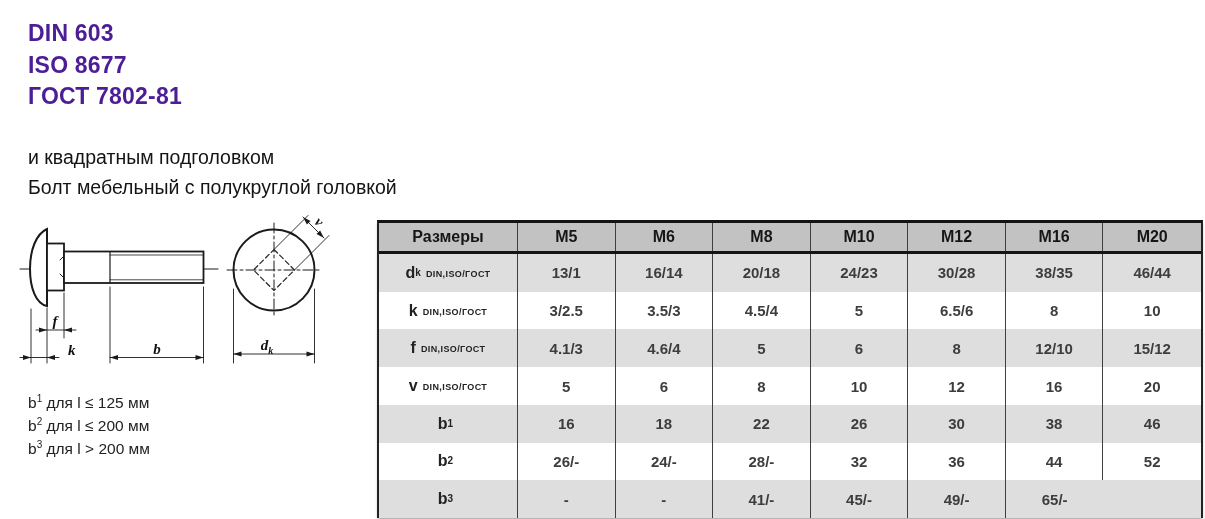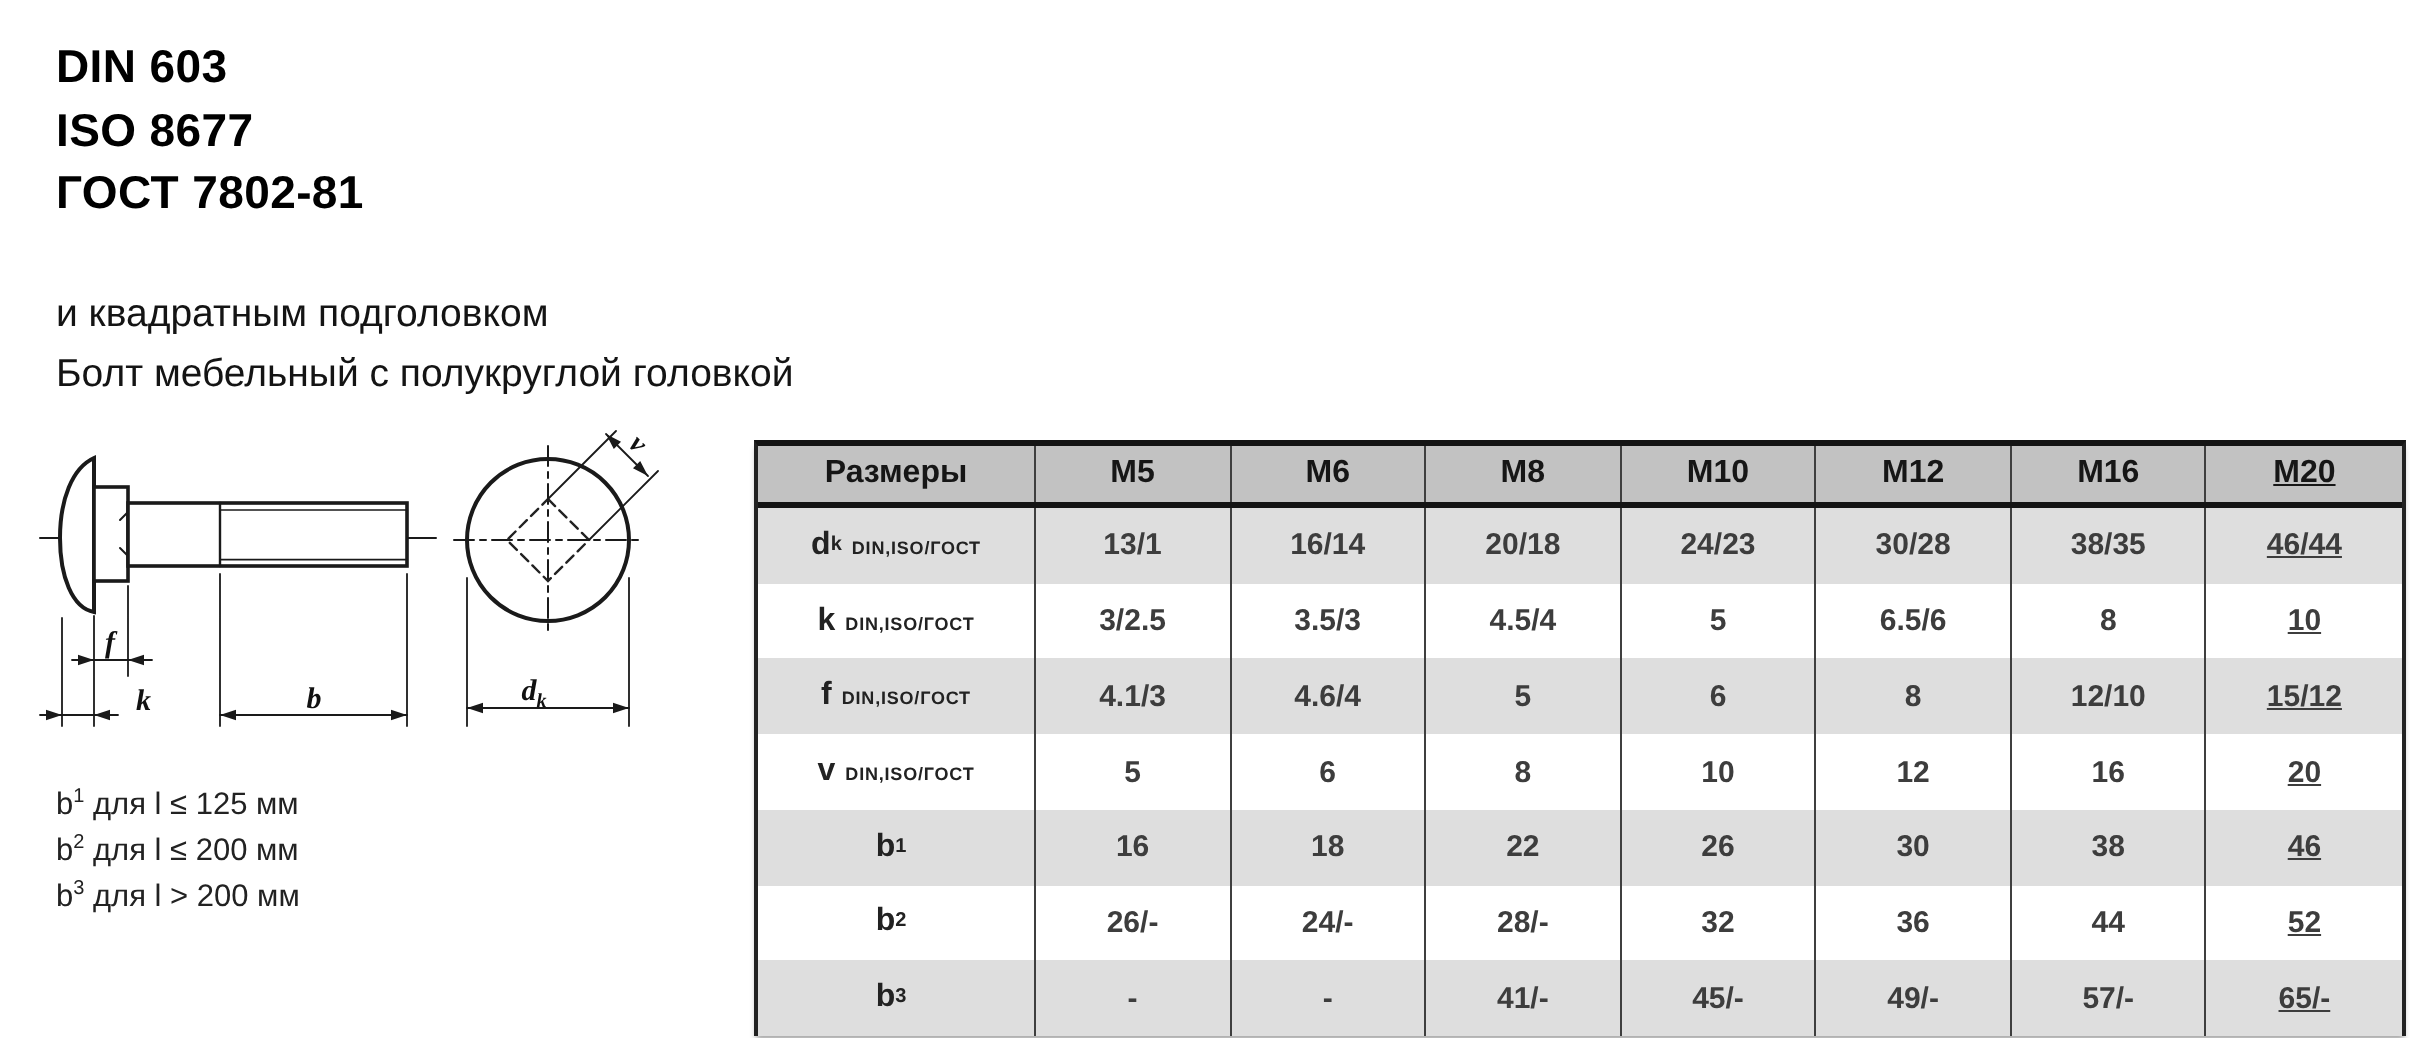--- a/index.html
+++ b/index.html
@@ -2,21 +2,21 @@
 <html><head>
 <meta charset="utf-8">
 <style>
   html,body{margin:0;padding:0;background:#fff;}
   .page{
     position:relative;width:1205px;height:519px;background:#ffffff;
     font-family:"Liberation Sans",sans-serif;overflow:hidden;color:#1a1a1a;
   }
   
   .standards{position:absolute;left:28px;top:18px;font-size:23px;font-weight:bold;
-    line-height:31.5px;color:#000000;letter-spacing:0.2px;}
+    line-height:31.5px;color:#4c1d95;letter-spacing:0.2px;}
   .subtitle{position:absolute;left:28px;top:142px;font-size:19.5px;line-height:30px;color:#141414;}
   
   .footnotes{position:absolute;left:28px;top:391px;font-size:15.5px;line-height:23px;color:#222;}
   .footnotes sup{font-size:10px;vertical-align:super;line-height:0;}
   
   .drawing{position:absolute;left:15px;top:205px;width:355px;height:172px;}
   
   .dim-table{
     position:absolute;left:377px;top:220px;width:826px;height:298px;
     display:flex;flex-direction:column;
@@ -26,21 +26,21 @@
   }
   .t-row{display:grid;grid-template-columns:139px repeat(7,1fr);flex:1;}
   .t-row.head{flex:0 0 28px;background:#c2c2c2;border-bottom:3px solid #141414;}
   .t-row.stripe{background:#dedede;}
   .t-row.white{background:#ffffff;}
   .t-cell{
     display:flex;align-items:center;justify-content:center;
     border-right:1px solid #3f3f3f;font-size:15px;font-weight:bold;color:#3d3d3d;
     white-space:nowrap;
   }
-  .t-cell:last-child{border-right:none;text-decoration:underline;}
+  .t-cell:last-child{border-right:none;}
   .t-row.head .t-cell{font-size:16px;color:#161616;}
   .t-cell.lbl{color:#222;}
   .lbl .sym{font-size:16px;font-weight:bold;}
   .lbl sub{font-size:10px;font-weight:bold;line-height:0;vertical-align:sub;}
   .lbl .suffix{font-size:9px;font-weight:bold;letter-spacing:0.4px;margin-left:5px;
     position:relative;top:1px;}
 </style>
 </head>
 <body>
 
@@ -231,21 +231,20 @@
       <div class="t-cell lbl">
           <span class="sym">b</span>
           <sub>3</sub>
           <span class="suffix"></span>
         </div>
       <div class="t-cell">-</div>
       <div class="t-cell">-</div>
       <div class="t-cell">41/-</div>
       <div class="t-cell">45/-</div>
       <div class="t-cell">49/-</div>
-      <div class="t-cell">57/-</div>
       <div class="t-cell">65/-</div>
     </div>
   </div>
 
   <div class="footnotes">
     <div><span>b</span><sup>1</sup><span> для l ≤ 125 мм</span></div>
     <div><span>b</span><sup>2</sup><span> для l ≤ 200 мм</span></div>
     <div><span>b</span><sup>3</sup><span> для l &gt; 200 мм</span></div>
   </div>
 

